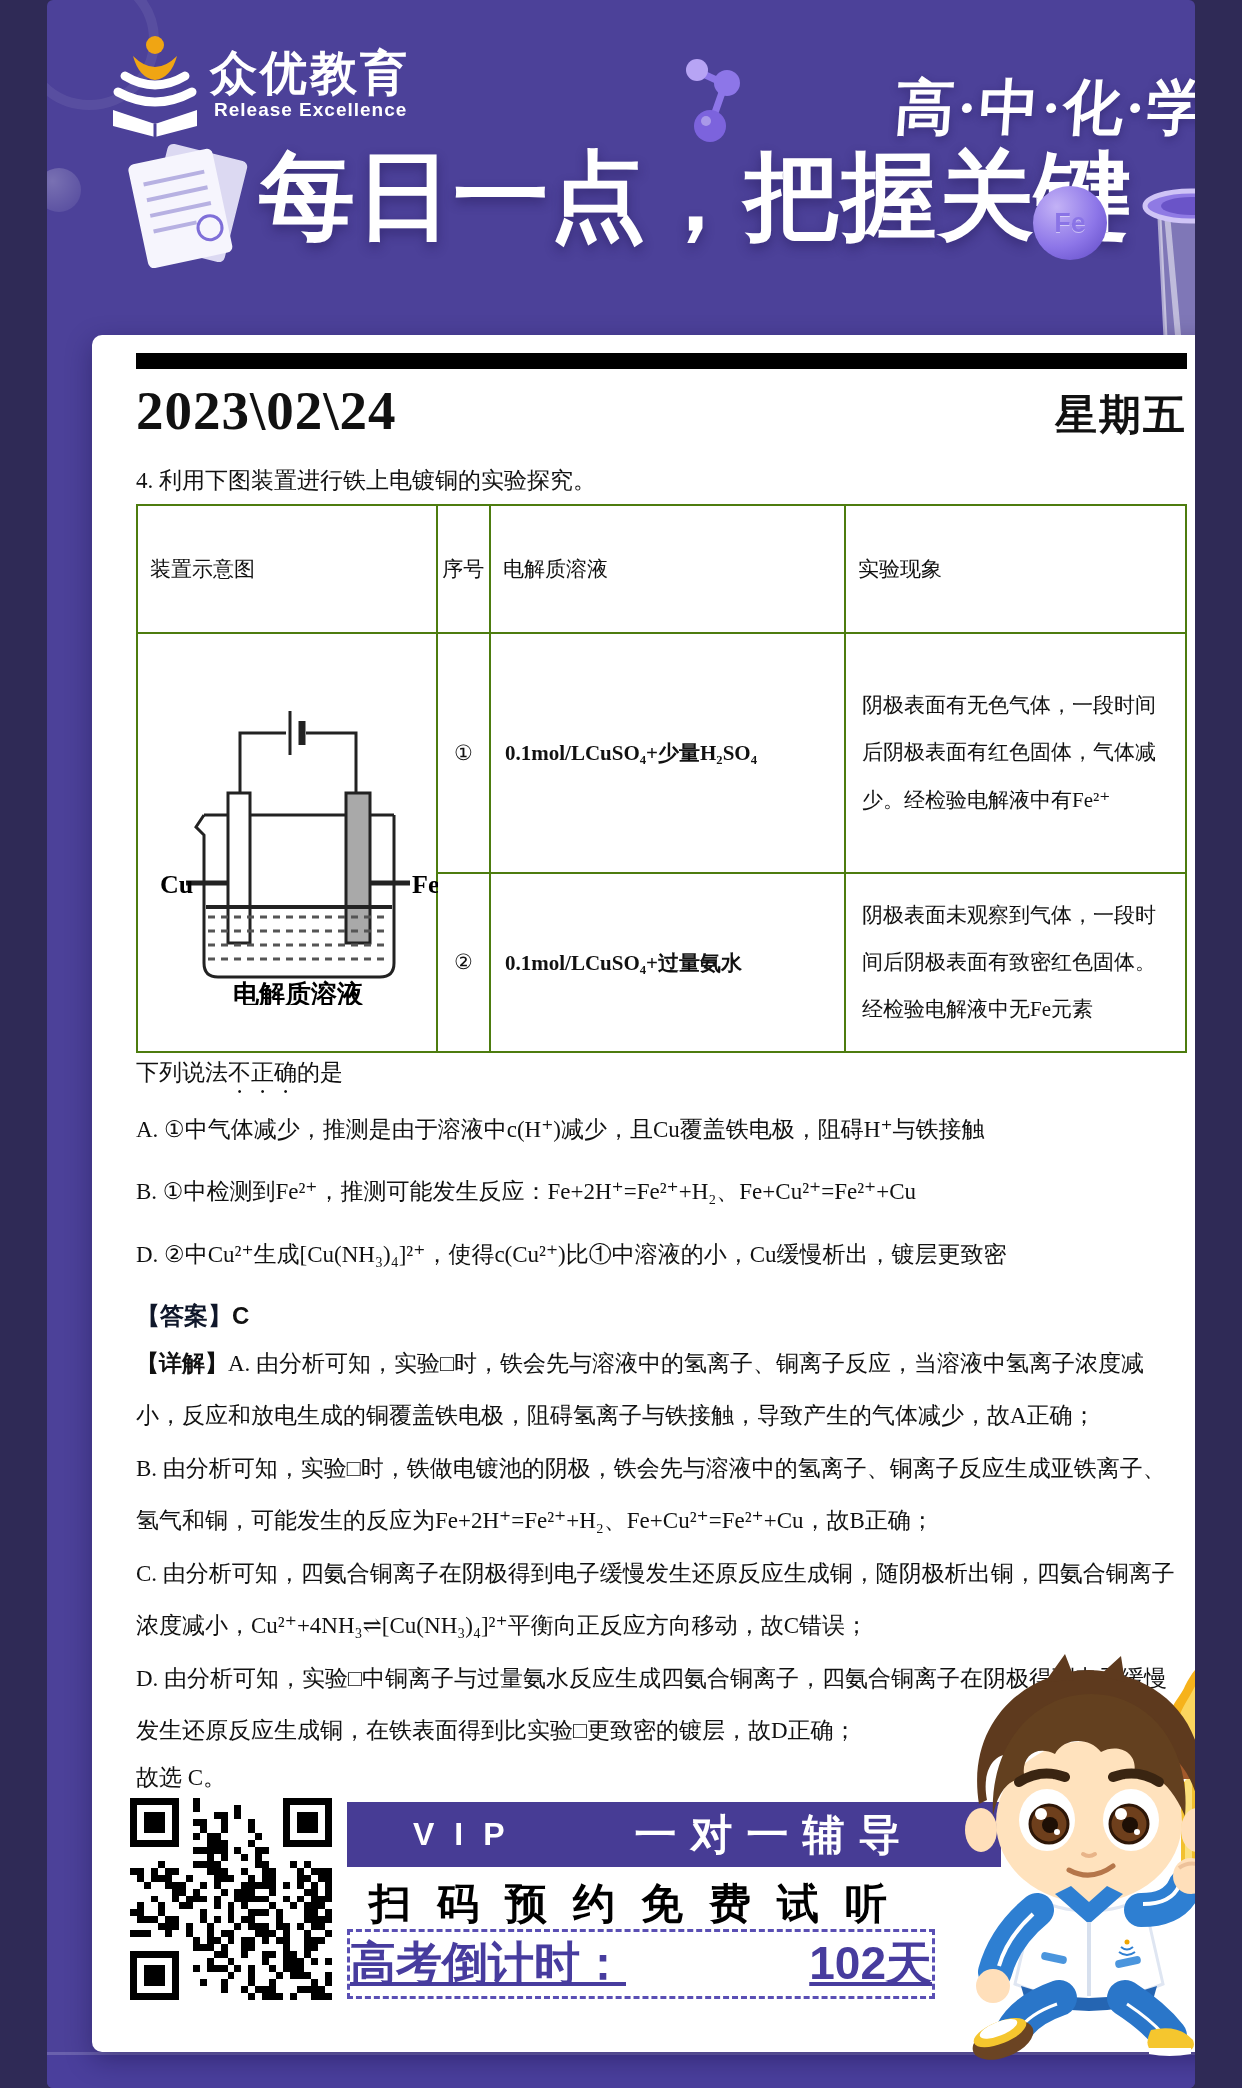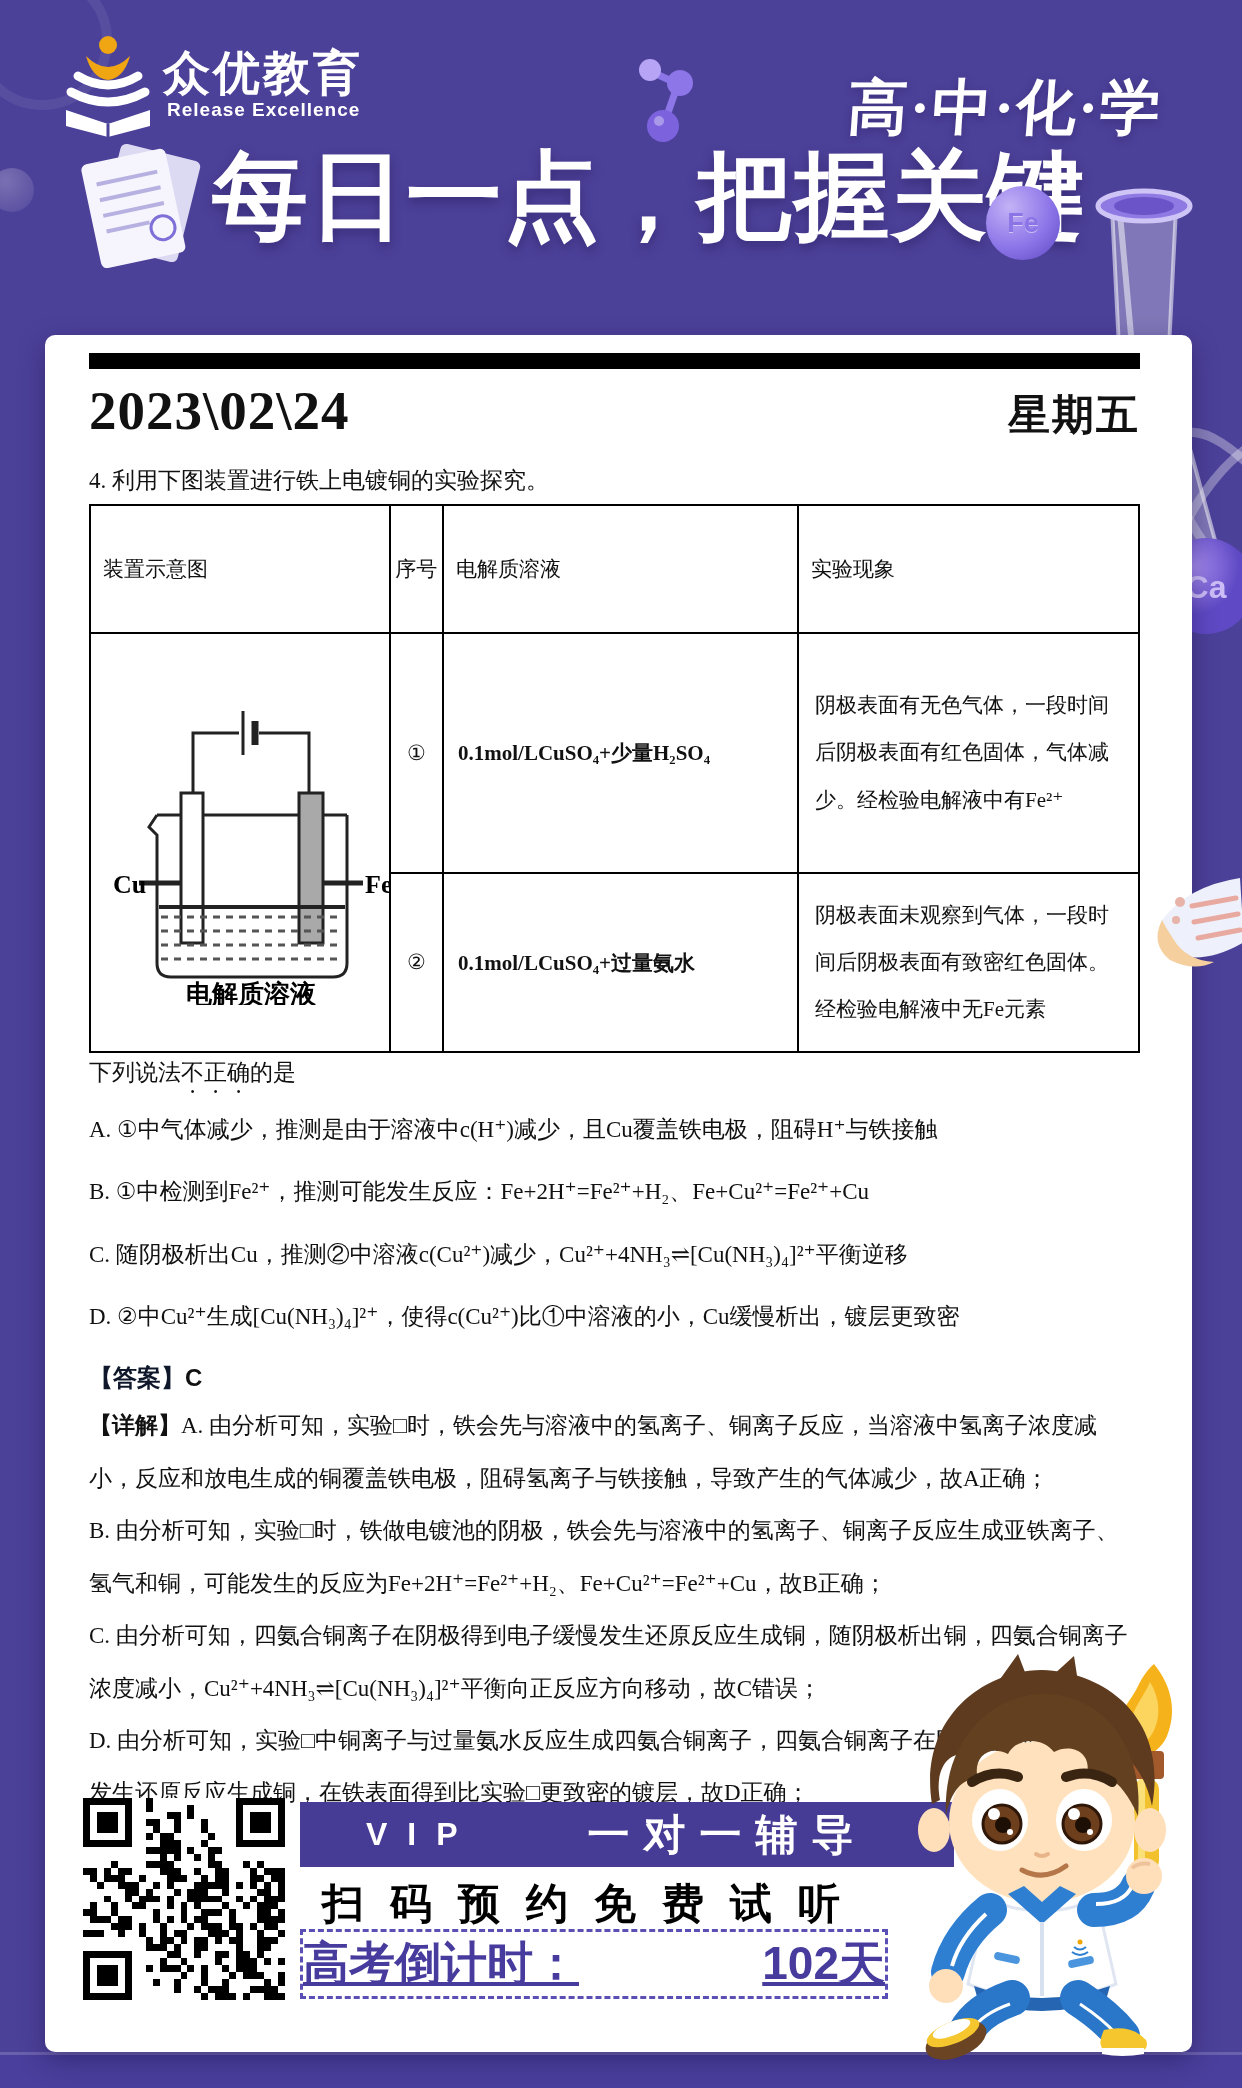--- a/index.html
+++ b/index.html
@@ -1,17 +1,17 @@
 <!DOCTYPE html>
 <html><head>
 <meta charset="utf-8">
 <style>
   html,body{margin:0;padding:0;background:#2f2a56;}
-  .page{position:relative;width:1242px;height:2088px;margin:0 auto;overflow:hidden;
-        background:#4c4199;font-family:"Liberation Serif","DejaVu Serif",serif;color:#111;}
+  .page{position:relative;width:1148px;height:2088px;margin:0 auto;overflow:hidden;
+        background:#4c4199;font-family:"Liberation Serif","DejaVu Serif",serif;color:#111;border-radius:6px;}
   .abs{position:absolute;}
 
   
   .hdr-brand-cn{left:163px;top:42px;font-family:"Liberation Sans","DejaVu Sans",sans-serif;
         font-weight:900;font-size:47px;color:#fff;letter-spacing:3px;}
   .hdr-brand-en{left:167px;top:99px;font-family:"Liberation Sans","DejaVu Sans",sans-serif;
         font-weight:700;font-size:19px;color:#fff;letter-spacing:1px;}
   .hdr-subject{left:840px;top:68px;width:330px;text-align:center;font-weight:900;font-size:60px;
         color:#fff;letter-spacing:2px;transform:skewX(-4deg);text-shadow:0 3px 8px rgba(30,20,80,.4);}
   .slogan{left:212px;top:133px;font-family:"Liberation Sans","DejaVu Sans",sans-serif;
@@ -42,21 +42,21 @@
         box-shadow:0 8px 26px rgba(18,10,60,.38);z-index:5;}
   .card-body{position:absolute;left:44px;right:52px;top:18px;}
   .black-bar{height:16px;background:#000;margin-bottom:10px;}
   .date-row{display:flex;justify-content:space-between;align-items:baseline;}
   .date{font-weight:700;font-size:55px;letter-spacing:1px;text-align:center;}
   .weekday{font-weight:700;font-size:42px;letter-spacing:2px;}
   .question{margin-top:22px;font-size:23px;}
 
   
   table.qt{border-collapse:collapse;margin-top:8px;width:100%;table-layout:fixed;}
-  table.qt td{border:2px solid #000000;vertical-align:middle;font-size:21px;}
+  table.qt td{border:2px solid #4d7c0f;vertical-align:middle;font-size:21px;}
   .col-diagram{width:298px;} .col-no{width:53px;} .col-sol{width:353px;} .col-phe{width:339px;}
   td.th-cell{height:114px;padding:6px 12px;font-size:22px;}
   td.no-cell{text-align:center;font-size:26px;}
   td.sol-cell{padding:6px 14px;font-weight:700;font-size:23px;}
   td.phe-cell{padding:10px 16px;line-height:2.25;}
   td.diagram-cell{text-align:center;padding:20px;}
   .row1{height:240px;} .row2{height:179px;}
 
   .stem{margin-top:4px;font-size:23px;}
   .emph{-webkit-text-emphasis:filled dot #111;-webkit-text-emphasis-position:under right;
@@ -231,21 +231,20 @@
           <td class="phe-cell">阴极表面未观察到气体，一段时间后阴极表面有致密红色固体。经检验电解液中无Fe元素</td>
         </tr>
       </tbody>
         </table>
 
       <div class="stem"><span>下列说法</span><span class="emph">不正确</span><span>的是</span></div>
 
       <div class="options">
         <div class="option">A. ①中气体减少，推测是由于溶液中c(H⁺)减少，且Cu覆盖铁电极，阻碍H⁺与铁接触</div>
         <div class="option">B. ①中检测到Fe²⁺，推测可能发生反应：Fe+2H⁺=Fe²⁺+H₂、Fe+Cu²⁺=Fe²⁺+Cu</div>
-        <div class="option">C. 随阴极析出Cu，推测②中溶液c(Cu²⁺)减少，Cu²⁺+4NH₃⇌[Cu(NH₃)₄]²⁺平衡逆移</div>
         <div class="option">D. ②中Cu²⁺生成[Cu(NH₃)₄]²⁺，使得c(Cu²⁺)比①中溶液的小，Cu缓慢析出，镀层更致密</div>
       </div>
 
       <div class="answer-line"><span class="answer-label">【答案】</span><span class="answer-value">C</span></div>
 
       <div class="analysis">
         <p><span class="analysis-label">【详解】</span><span>A. 由分析可知，实验□时，铁会先与溶液中的氢离子、铜离子反应，当溶液中氢离子浓度减小，反应和放电生成的铜覆盖铁电极，阻碍氢离子与铁接触，导致产生的气体减少，故A正确；</span></p>
         <p>B. 由分析可知，实验□时，铁做电镀池的阴极，铁会先与溶液中的氢离子、铜离子反应生成亚铁离子、氢气和铜，可能发生的反应为Fe+2H⁺=Fe²⁺+H₂、Fe+Cu²⁺=Fe²⁺+Cu，故B正确；</p>
         <p>C. 由分析可知，四氨合铜离子在阴极得到电子缓慢发生还原反应生成铜，随阴极析出铜，四氨合铜离子浓度减小，Cu²⁺+4NH₃⇌[Cu(NH₃)₄]²⁺平衡向正反应方向移动，故C错误；</p>
         <p>D. 由分析可知，实验□中铜离子与过量氨水反应生成四氨合铜离子，四氨合铜离子在阴极得到电子缓慢发生还原反应生成铜，在铁表面得到比实验□更致密的镀层，故D正确；</p>

